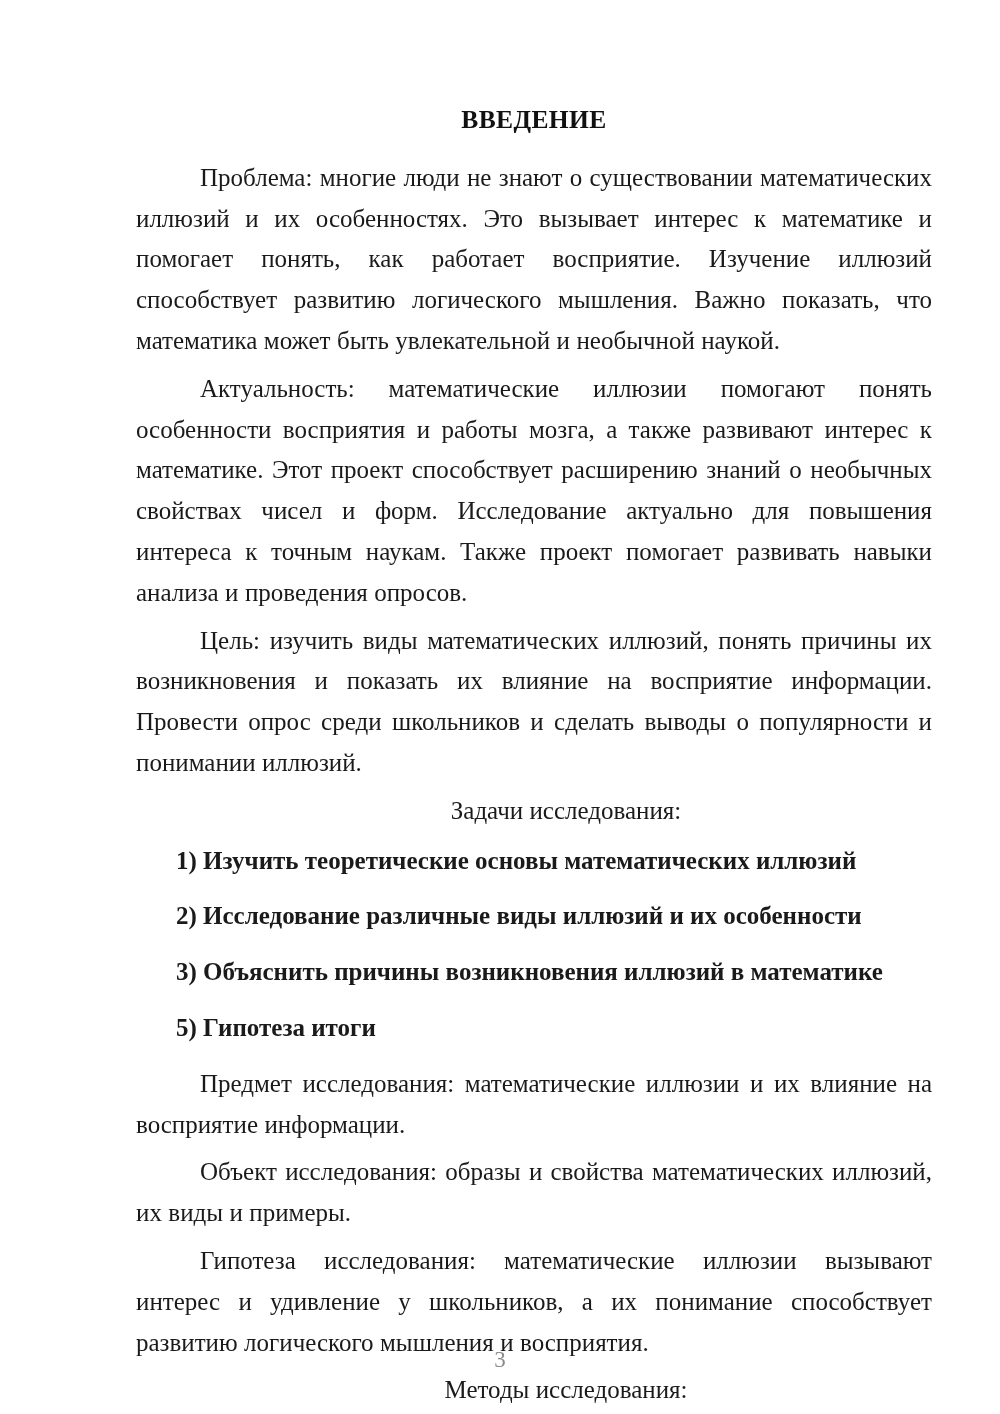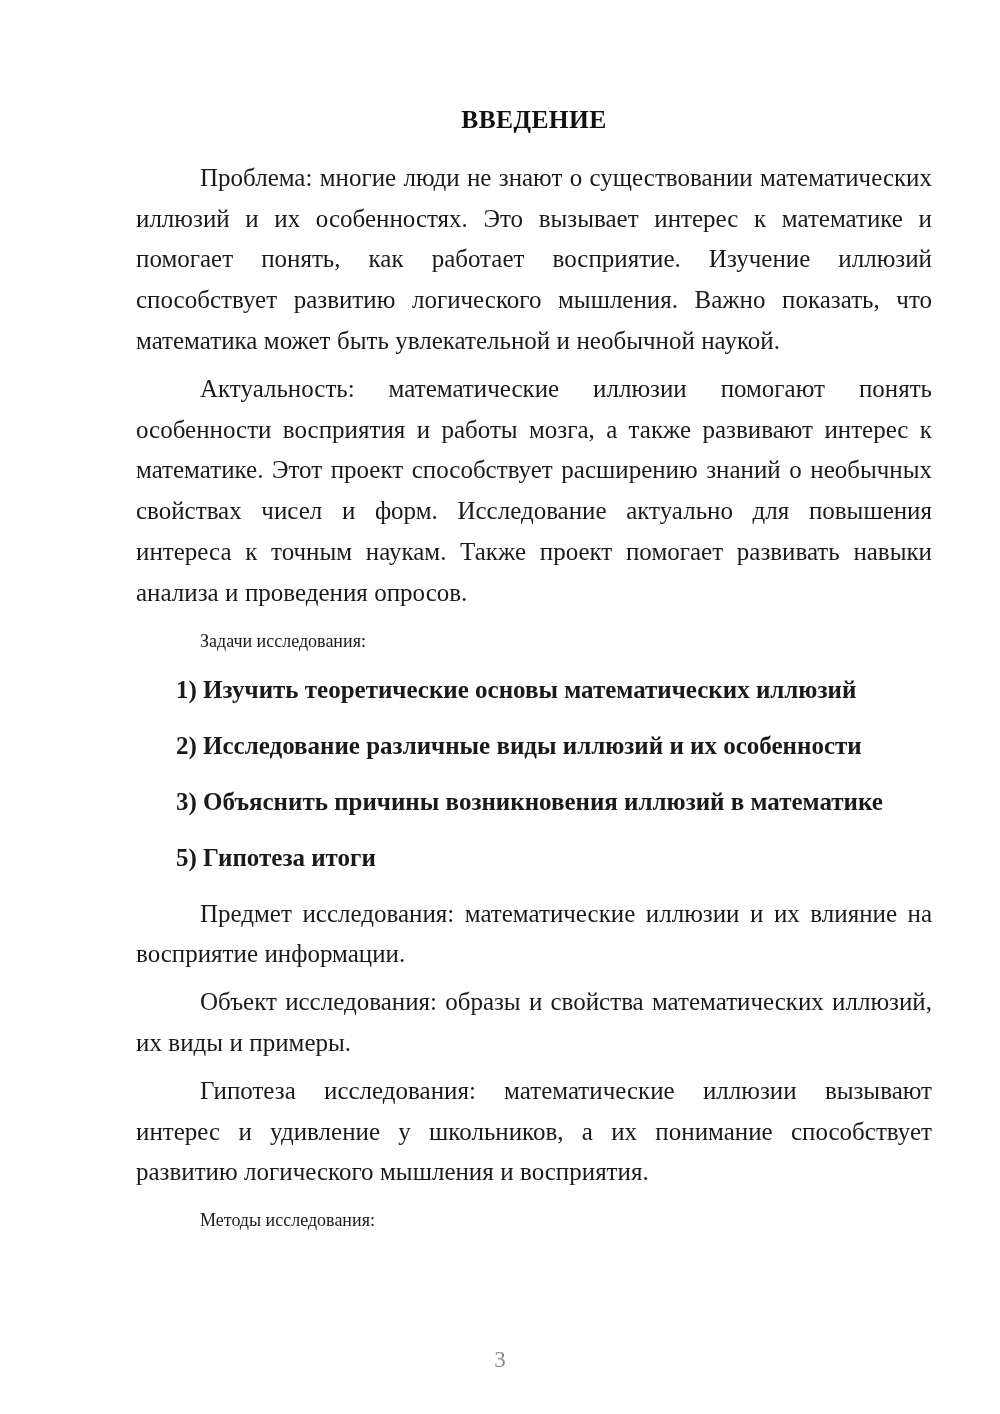--- a/index.html
+++ b/index.html
@@ -42,24 +42,24 @@
     line-height: 40.8px;
     text-align: justify;
     text-justify: inter-word;
     text-indent: 64px;
     margin: 0 0 7px 0;
     hyphens: none;
     word-spacing: 0.2px;
   }
 
   .list-lead {
-    font-size: 18px;
+    font-size: 25px;
     line-height: 40.8px;
     text-indent: 64px;
-    text-align: left;
+    text-align: center;
     margin: 0 0 9px 0;
   }
 
   .task-list {
     list-style: none;
     margin: 0 0 9px 0;
     padding: 0;
   }
 
   .task-item {
@@ -94,20 +94,21 @@
 <div class="page">
 
   <div class="content">
 
     <h1 class="doc-title">ВВЕДЕНИЕ</h1>
 
     <p class="para">Проблема: многие люди не знают о существовании математических иллюзий и их особенностях. Это вызывает интерес к математике и помогает понять, как работает восприятие. Изучение иллюзий способствует развитию логического мышления. Важно показать, что математика может быть увлекательной и необычной наукой.</p>
 
     <p class="para">Актуальность: математические иллюзии помогают понять особенности восприятия и работы мозга, а также развивают интерес к математике. Этот проект способствует расширению знаний о необычных свойствах чисел и форм. Исследование актуально для повышения интереса к точным наукам. Также проект помогает развивать навыки анализа и проведения опросов.</p>
 
+    <p class="para">Цель: изучить виды математических иллюзий, понять причины их возникновения и показать их влияние на восприятие информации. Провести опрос среди школьников и сделать выводы о популярности и понимании иллюзий.</p>
 
     <p class="list-lead">Задачи исследования:</p>
 
     <ul class="task-list">
       <li class="task-item">
         <span class="num">1) </span>
         <span>Изучить теоретические основы математических иллюзий</span>
       </li>
       <li class="task-item">
         <span class="num">2) </span>

